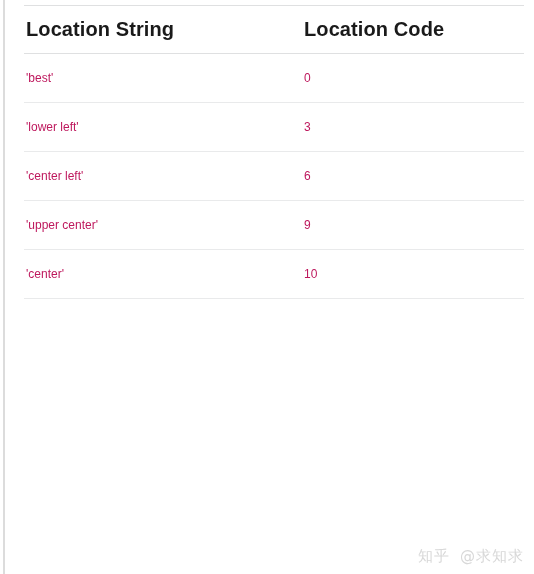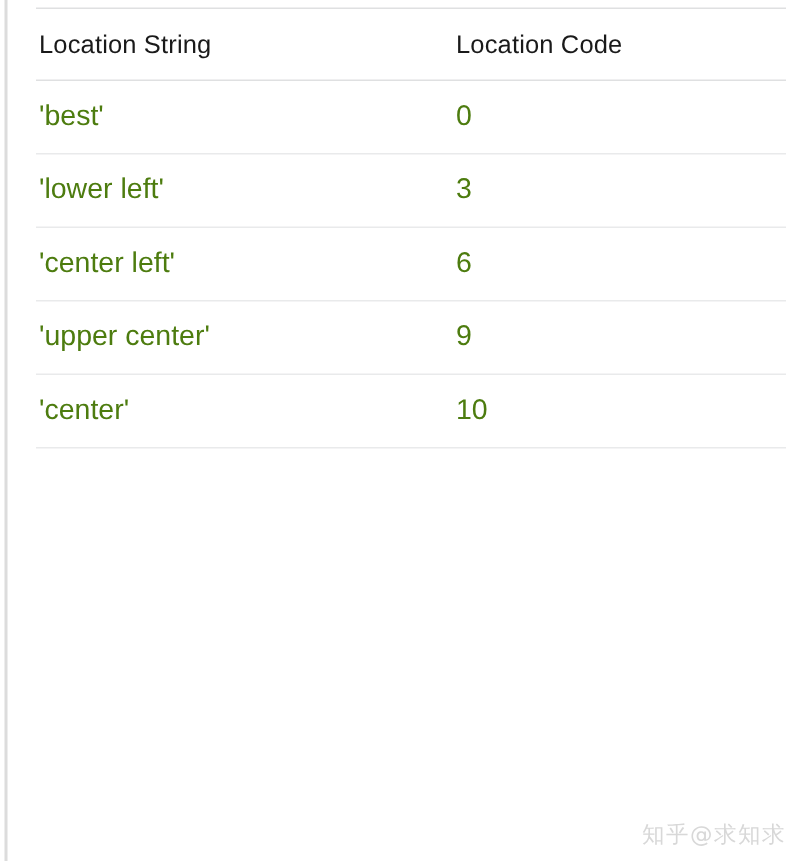--- a/index.html
+++ b/index.html
@@ -40,58 +40,58 @@
   }
 
   table#location-table col.col-string { width: 278px; }
   table#location-table col.col-code   { width: 222px; }
 
   table#location-table thead th {
     height: 47px;
     padding: 0 0 0 2px;
     text-align: left;
     vertical-align: middle;
-    font-size: 17px;
-    font-weight: normal;
+    font-size: 20px;
+    font-weight: bold;
     color: #1a1a1a;
     letter-spacing: 0.1px;
     border-top: 1px solid #dfe0e1;
     border-bottom: 1px solid #dfe0e1;
     background: #ffffff;
   }
 
   table#location-table tbody td {
     height: 48px;
     padding: 0 0 0 2px;
     text-align: left;
     vertical-align: middle;
-    font-size: 19px;
+    font-size: 12px;
     font-weight: normal;
-    color: #4d7c0f;
+    color: #be185d;
     border-bottom: 1px solid #e9eaeb;
     background: #ffffff;
   }
 
   table#location-table tbody tr:last-child td {
     border-bottom: 1px solid #e9eaeb;
   }
 
   
   #watermark {
     position: absolute;
     right: 10px;
     bottom: 8px;
     font-size: 15px;
     color: #d8d8d8;
     font-family: "DejaVu Sans", "Liberation Sans", sans-serif;
     letter-spacing: 1px;
     white-space: nowrap;
     user-select: none;
   }
-  #watermark .wm-logo { margin-right: 0; }
+  #watermark .wm-logo { margin-right: 10px; }
 </style>
 </head>
 <body>
 
 <div id="page-edge"></div>
 
 <div id="table-wrap">
   <table id="location-table">
     <colgroup>
       <col class="col-string">

